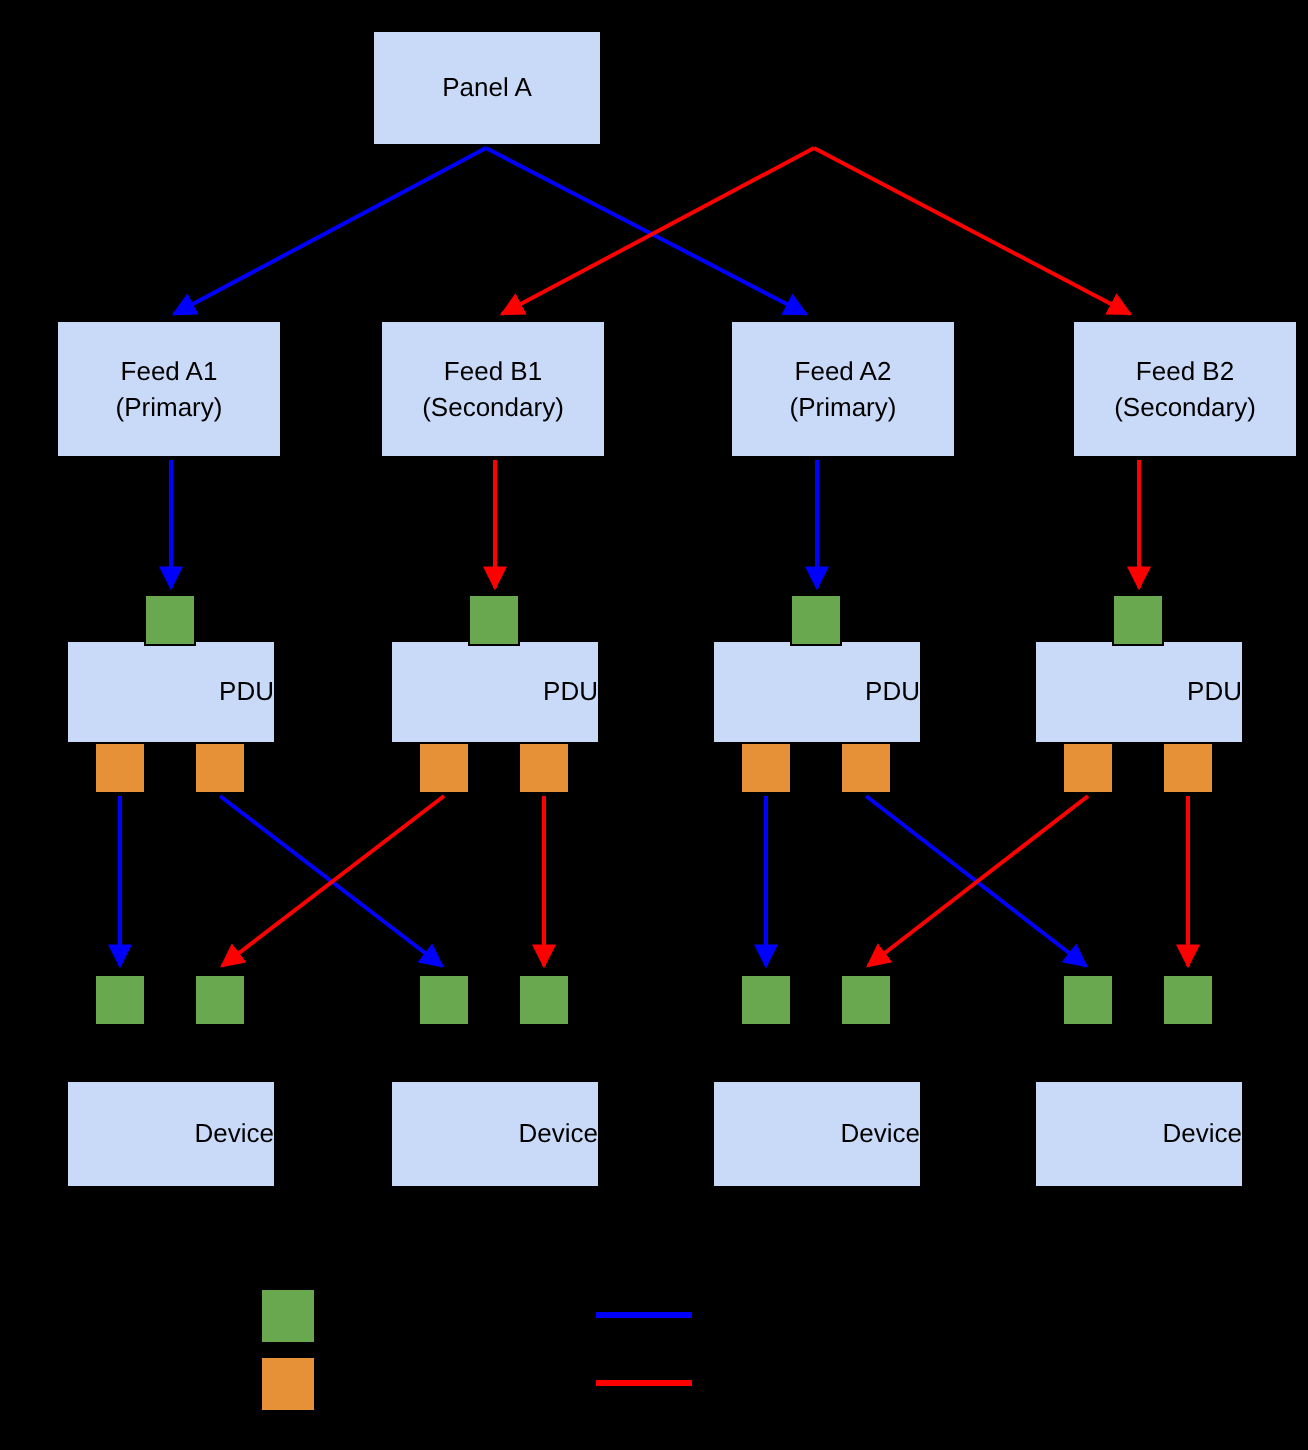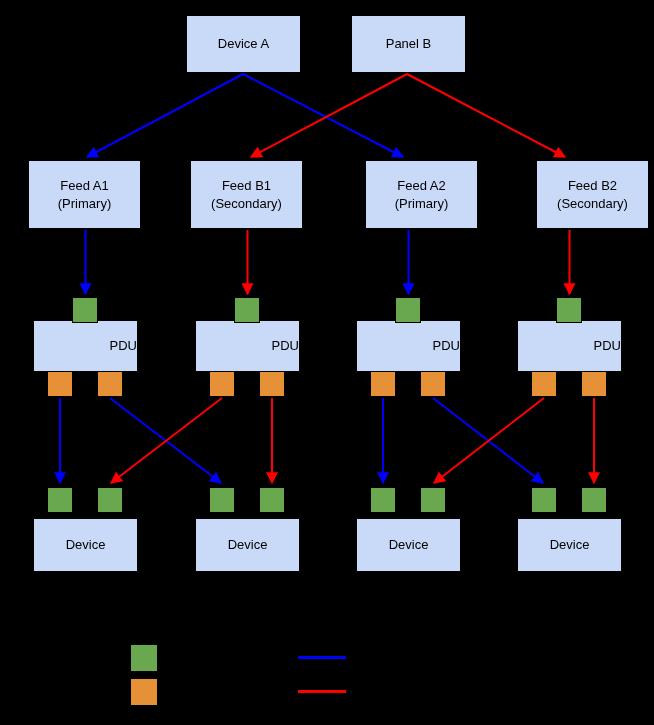--- a/index.html
+++ b/index.html
@@ -26,21 +26,21 @@
     align-items: center;
     justify-content: center;
     text-align: center;
     font-size: 13px;
     line-height: 18px;
     z-index: 1;
   }
   .panel  { width: 115px; height: 58px; top: 15px; }
   .feed   { width: 113px; height: 69px; top: 160px; }
   .pdu    { width: 105px; height: 52px; top: 320px; align-items: flex-end; }
-  .device { width: 105px; height: 54px; top: 518px; }
+  .device { width: 105px; height: 54px; top: 540px; align-items: flex-end; }
   .port {
     position: absolute;
     width: 26px; height: 26px;
     box-sizing: border-box;
     z-index: 3;
   }
   .port.in    { background: var(--input-port-fill, #6aa84f);  border: 1px solid var(--input-port-border, #000);  top: 297px; }
   .port.out   { background: var(--output-port-fill, #e69138); border: 1px solid var(--output-port-border, #000); top: 371px; }
   .port.devin { background: var(--input-port-fill, #6aa84f);  border: 1px solid var(--input-port-border, #000);  top: 487px; }
   .wire-blue { stroke: var(--primary-arrow, #0000ff); stroke-width: 2; }
@@ -84,24 +84,21 @@
     <line class="wire-red" marker-end="url(#ah-red)" x1="222" y1="398" x2="111" y2="483"></line>
     <line class="wire-red" marker-end="url(#ah-red)" x1="272" y1="398" x2="272" y2="483"></line>
 
     <line class="wire-blue" marker-end="url(#ah-blue)" x1="383" y1="398" x2="383" y2="483"></line>
     <line class="wire-blue" marker-end="url(#ah-blue)" x1="433" y1="398" x2="543" y2="483"></line>
     <line class="wire-red" marker-end="url(#ah-red)" x1="544" y1="398" x2="434" y2="483"></line>
     <line class="wire-red" marker-end="url(#ah-red)" x1="594" y1="398" x2="594" y2="483"></line>
   </svg>
 
   <div class="node panel" style="left:186px">
-    <span>Device A</span>
-  </div>
-  <div class="node panel" style="left:351px">
-    <span>Panel B</span>
+    <span>Panel A</span>
   </div>
 
   <div class="node feed" style="left:28px">
     <span>Feed A1</span>
     <span>(Primary)</span>
   </div>
   <div class="node feed" style="left:190px">
     <span>Feed B1</span>
     <span>(Secondary)</span>
   </div>

